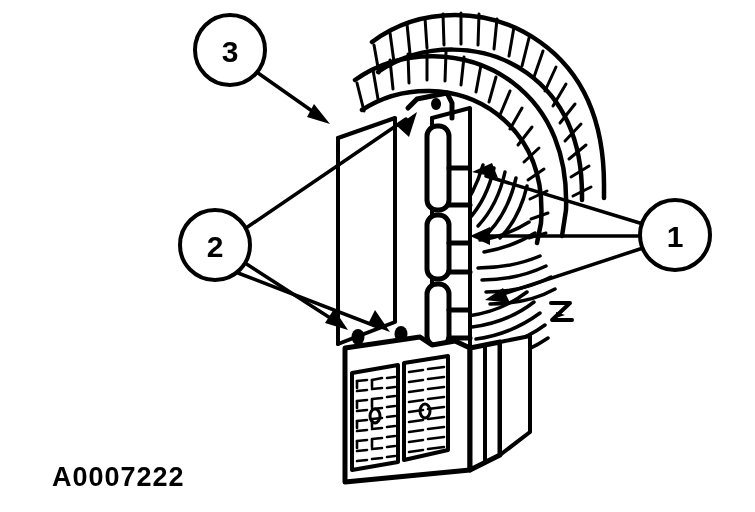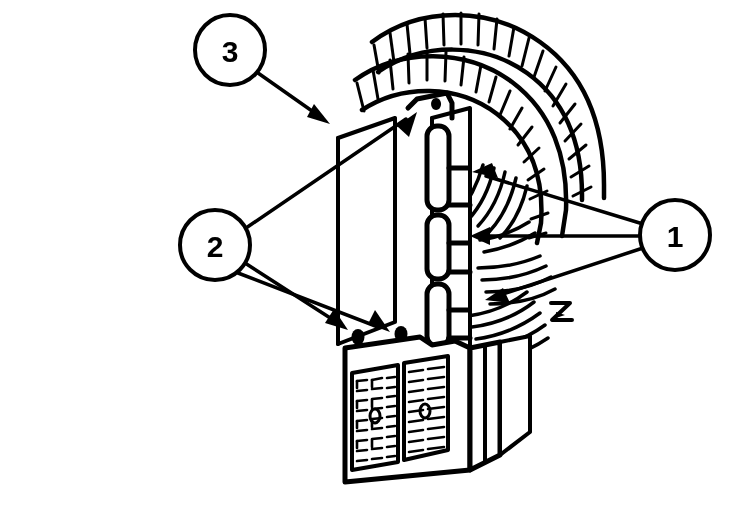--- a/index.html
+++ b/index.html
@@ -256,14 +256,15 @@
       <text class="callout-num" x="215" y="246">2</text>
     </g>
 
     <g>
       <circle cx="675" cy="235" r="35" fill="#fff" stroke="#000" stroke-width="4"></circle>
       <text class="callout-num" x="675" y="236">1</text>
     </g>
 
   </svg>
 
+  <div class="figcode">A0007222</div>
 
 </div>
 
 </body></html>

